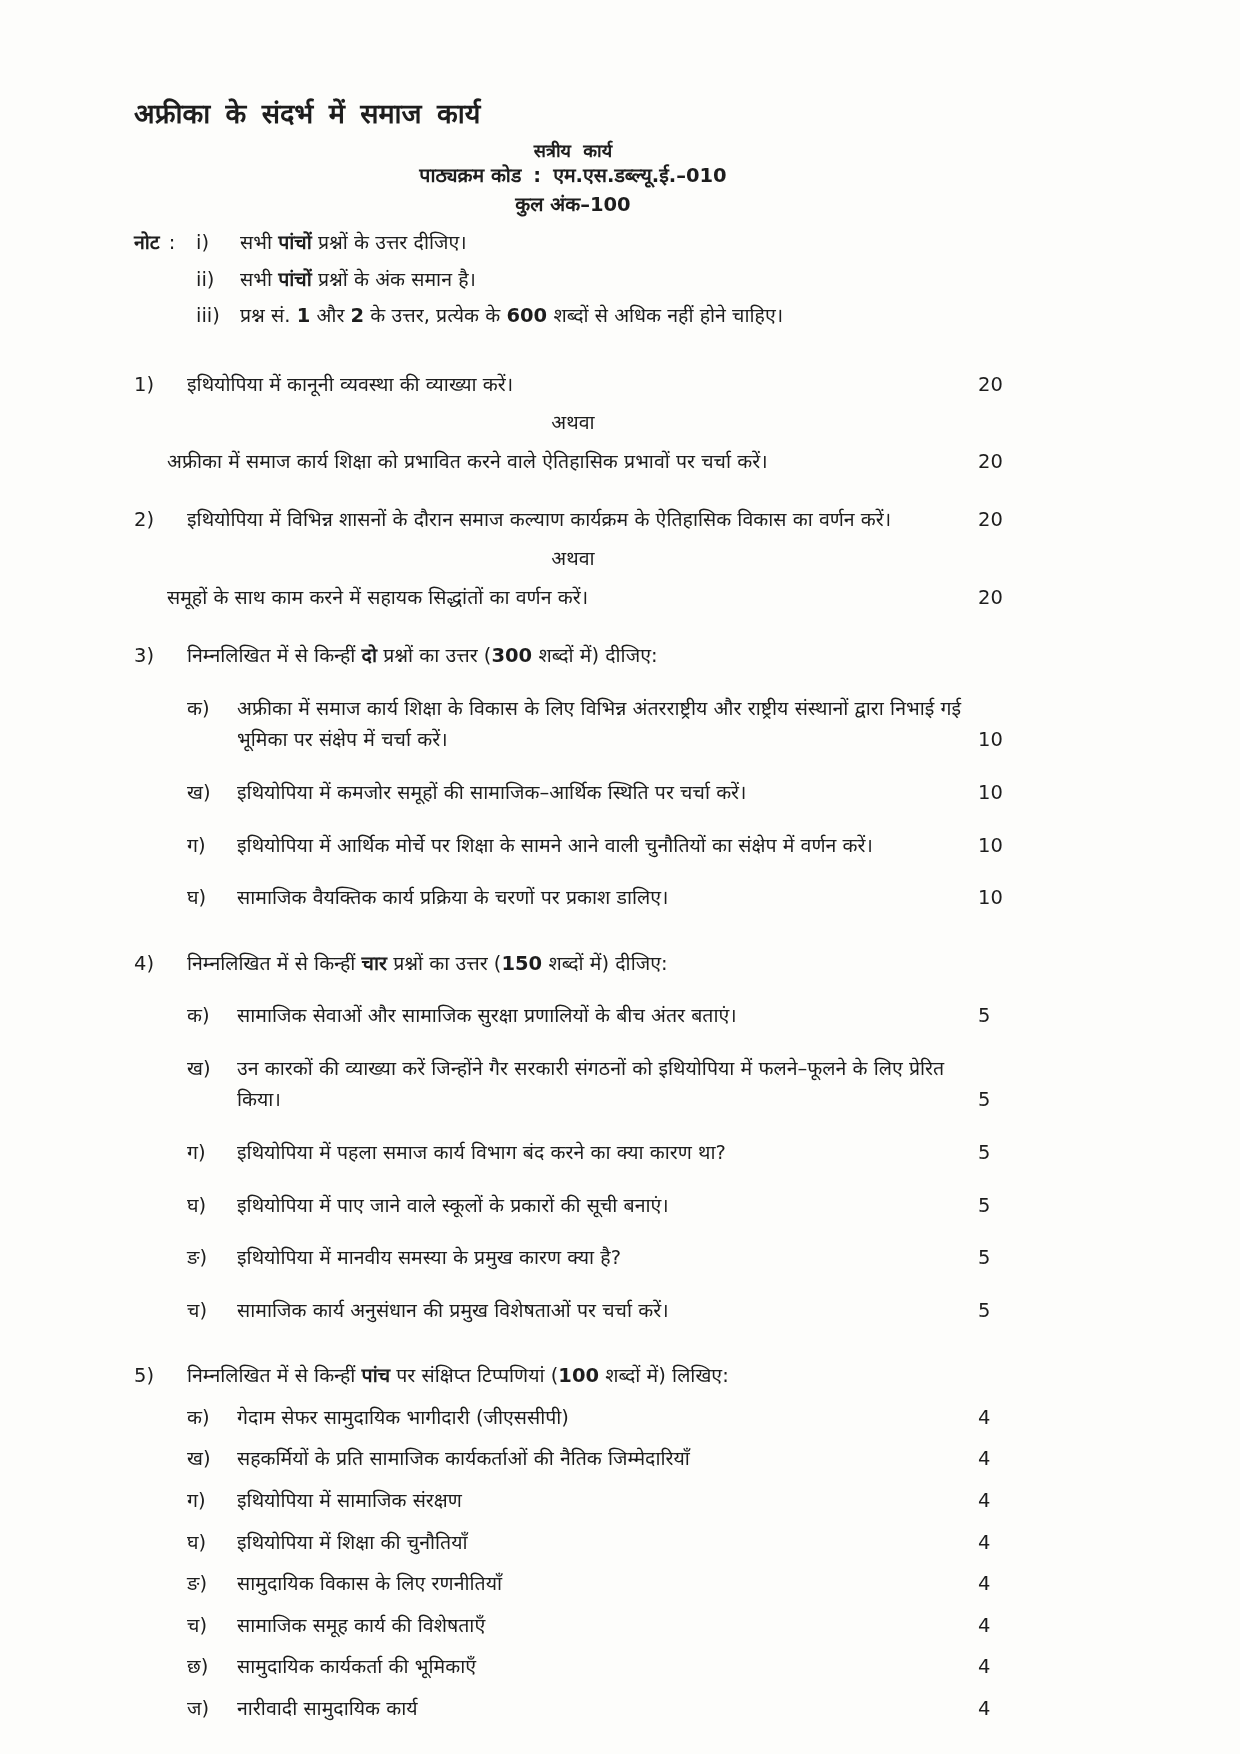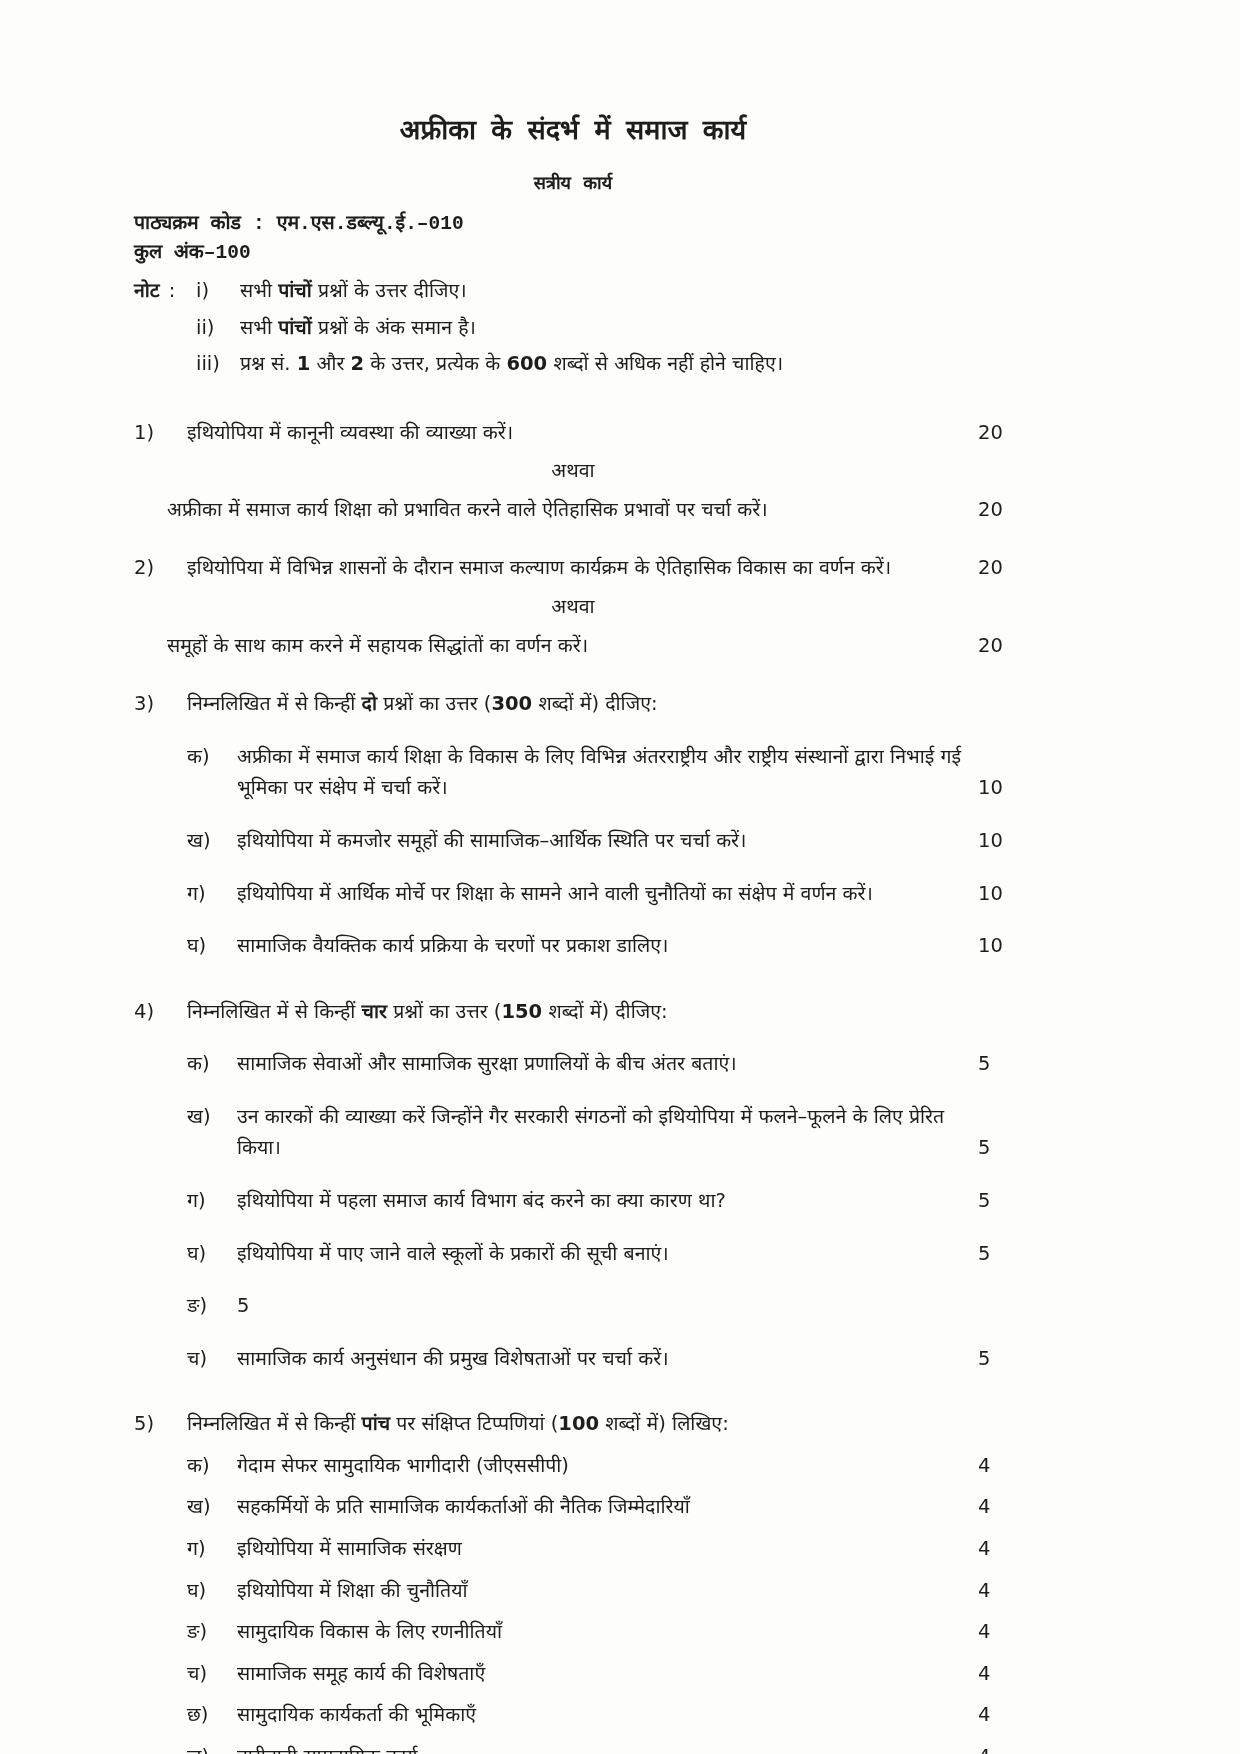--- a/index.html
+++ b/index.html
@@ -5,23 +5,23 @@
   html,body{margin:0;padding:0;background:#e9e9e9;}
   .page{
     width:1240px;min-height:1754px;box-sizing:border-box;
     margin:0 auto;background:#fdfdfb;color:#1d1d1d;
     padding:96px 228px 50px 134px;
     display:flex;flex-direction:column;
     font-family:"DejaVu Sans","Liberation Sans",sans-serif;
     font-size:19.5px;line-height:1.62;
   }
   b{font-weight:700;}
-  .title{font-size:27px;font-weight:700;text-align:center;margin:16px;word-spacing:6px;line-height:1.3;}
+  .title{font-size:27px;font-weight:700;text-align:left;margin:0;word-spacing:6px;line-height:1.3;}
   .subtitle{font-size:18px;font-weight:700;text-align:center;margin:8px 0 0;word-spacing:6px;line-height:1.3;}
-  .codeblock{text-align:left;margin-top:16px;font-weight:700;line-height:1.45;font-family:Liberation Mono, monospace;}
+  .codeblock{text-align:center;font-weight:700;line-height:1.45;}
   .csep{margin:0 12px;}
   .note{display:flex;margin-top:8px;}
   .note-label{width:62px;flex:none;}
   .nsep{margin-left:9px;}
   .note-items{flex:1;}
   .nrow{display:flex;margin-bottom:5px;}
   .nnum{width:44px;flex:none;}
   .ntext{flex:1;}
   .qblock{margin-top:27px;}
   .qblock.q5{margin-top:34px;}
@@ -146,20 +146,21 @@
       <span class="stext">इथियोपिया में पहला समाज कार्य विभाग बंद करने का क्या कारण था?</span>
       <span class="marks">5</span>
     </div>
     <div class="sub">
       <span class="snum">घ)</span>
       <span class="stext">इथियोपिया में पाए जाने वाले स्कूलों के प्रकारों की सूची बनाएं।</span>
       <span class="marks">5</span>
     </div>
     <div class="sub">
       <span class="snum">ङ)</span>
+      <span class="stext">इथियोपिया में मानवीय समस्या के प्रमुख कारण क्या है?</span>
       <span class="marks">5</span>
     </div>
     <div class="sub">
       <span class="snum">च)</span>
       <span class="stext">सामाजिक कार्य अनुसंधान की प्रमुख विशेषताओं पर चर्चा करें।</span>
       <span class="marks">5</span>
     </div>
   </div>
 
   <div class="qblock q5">

